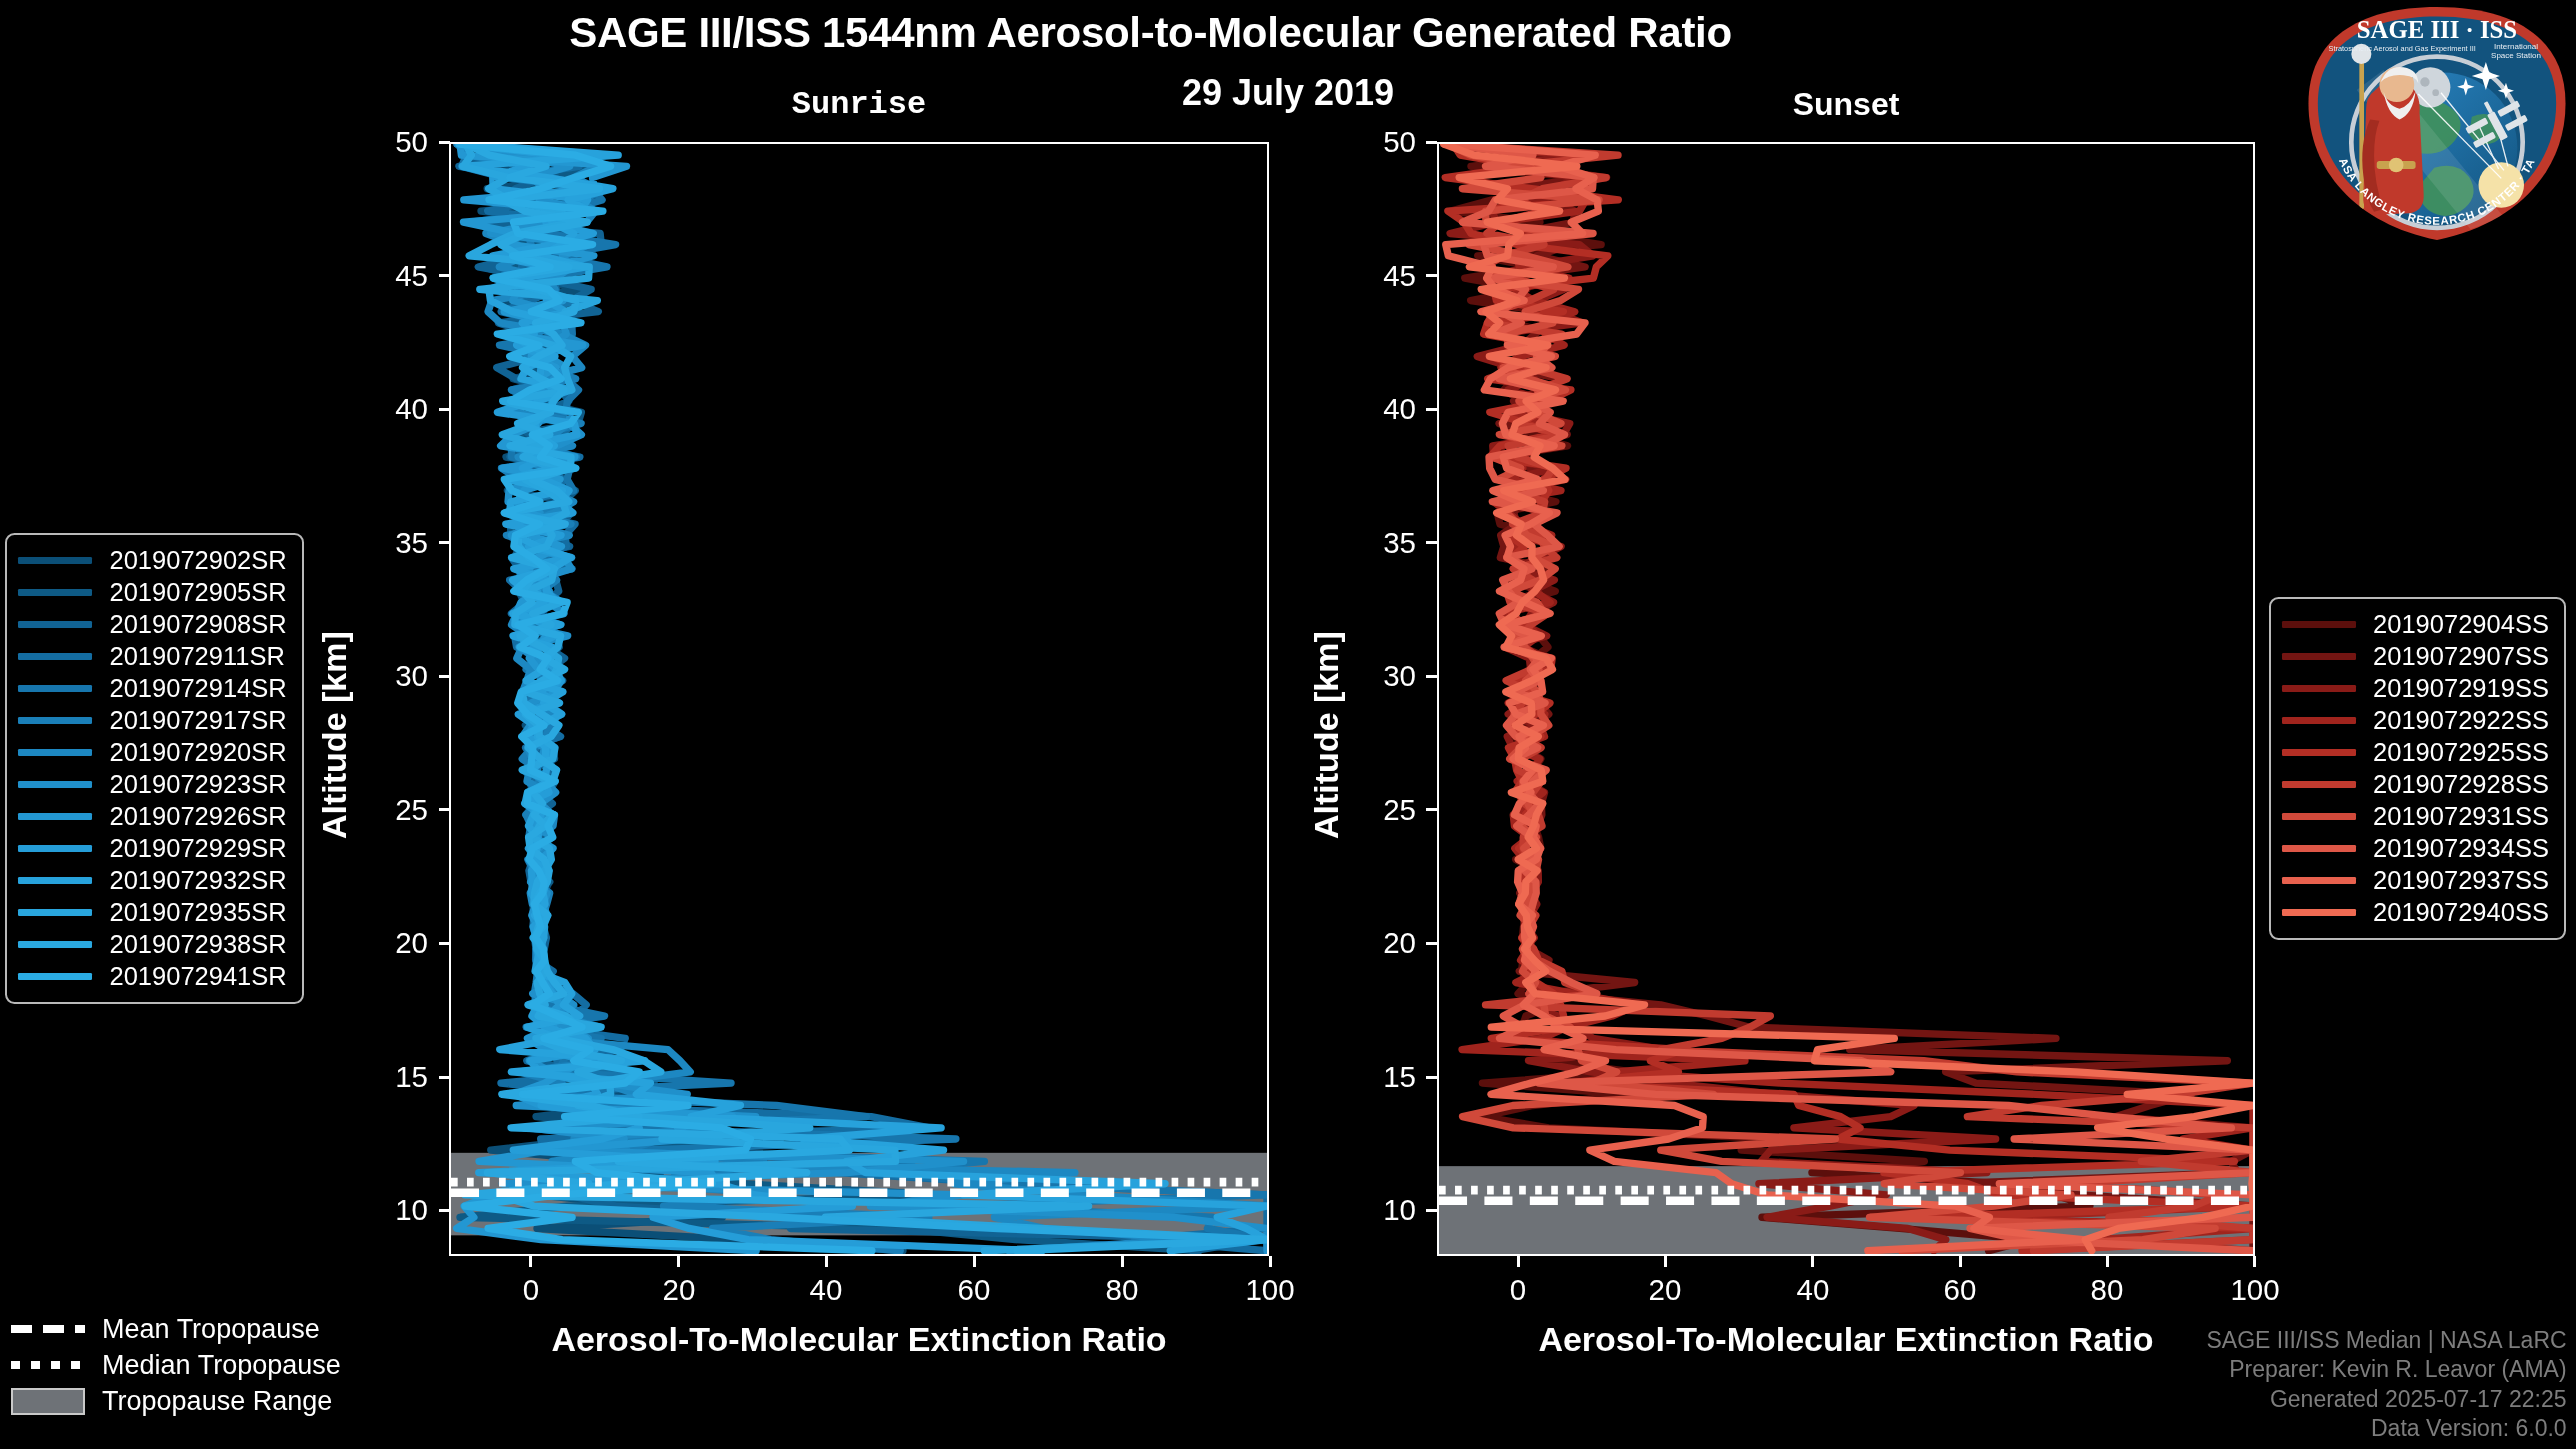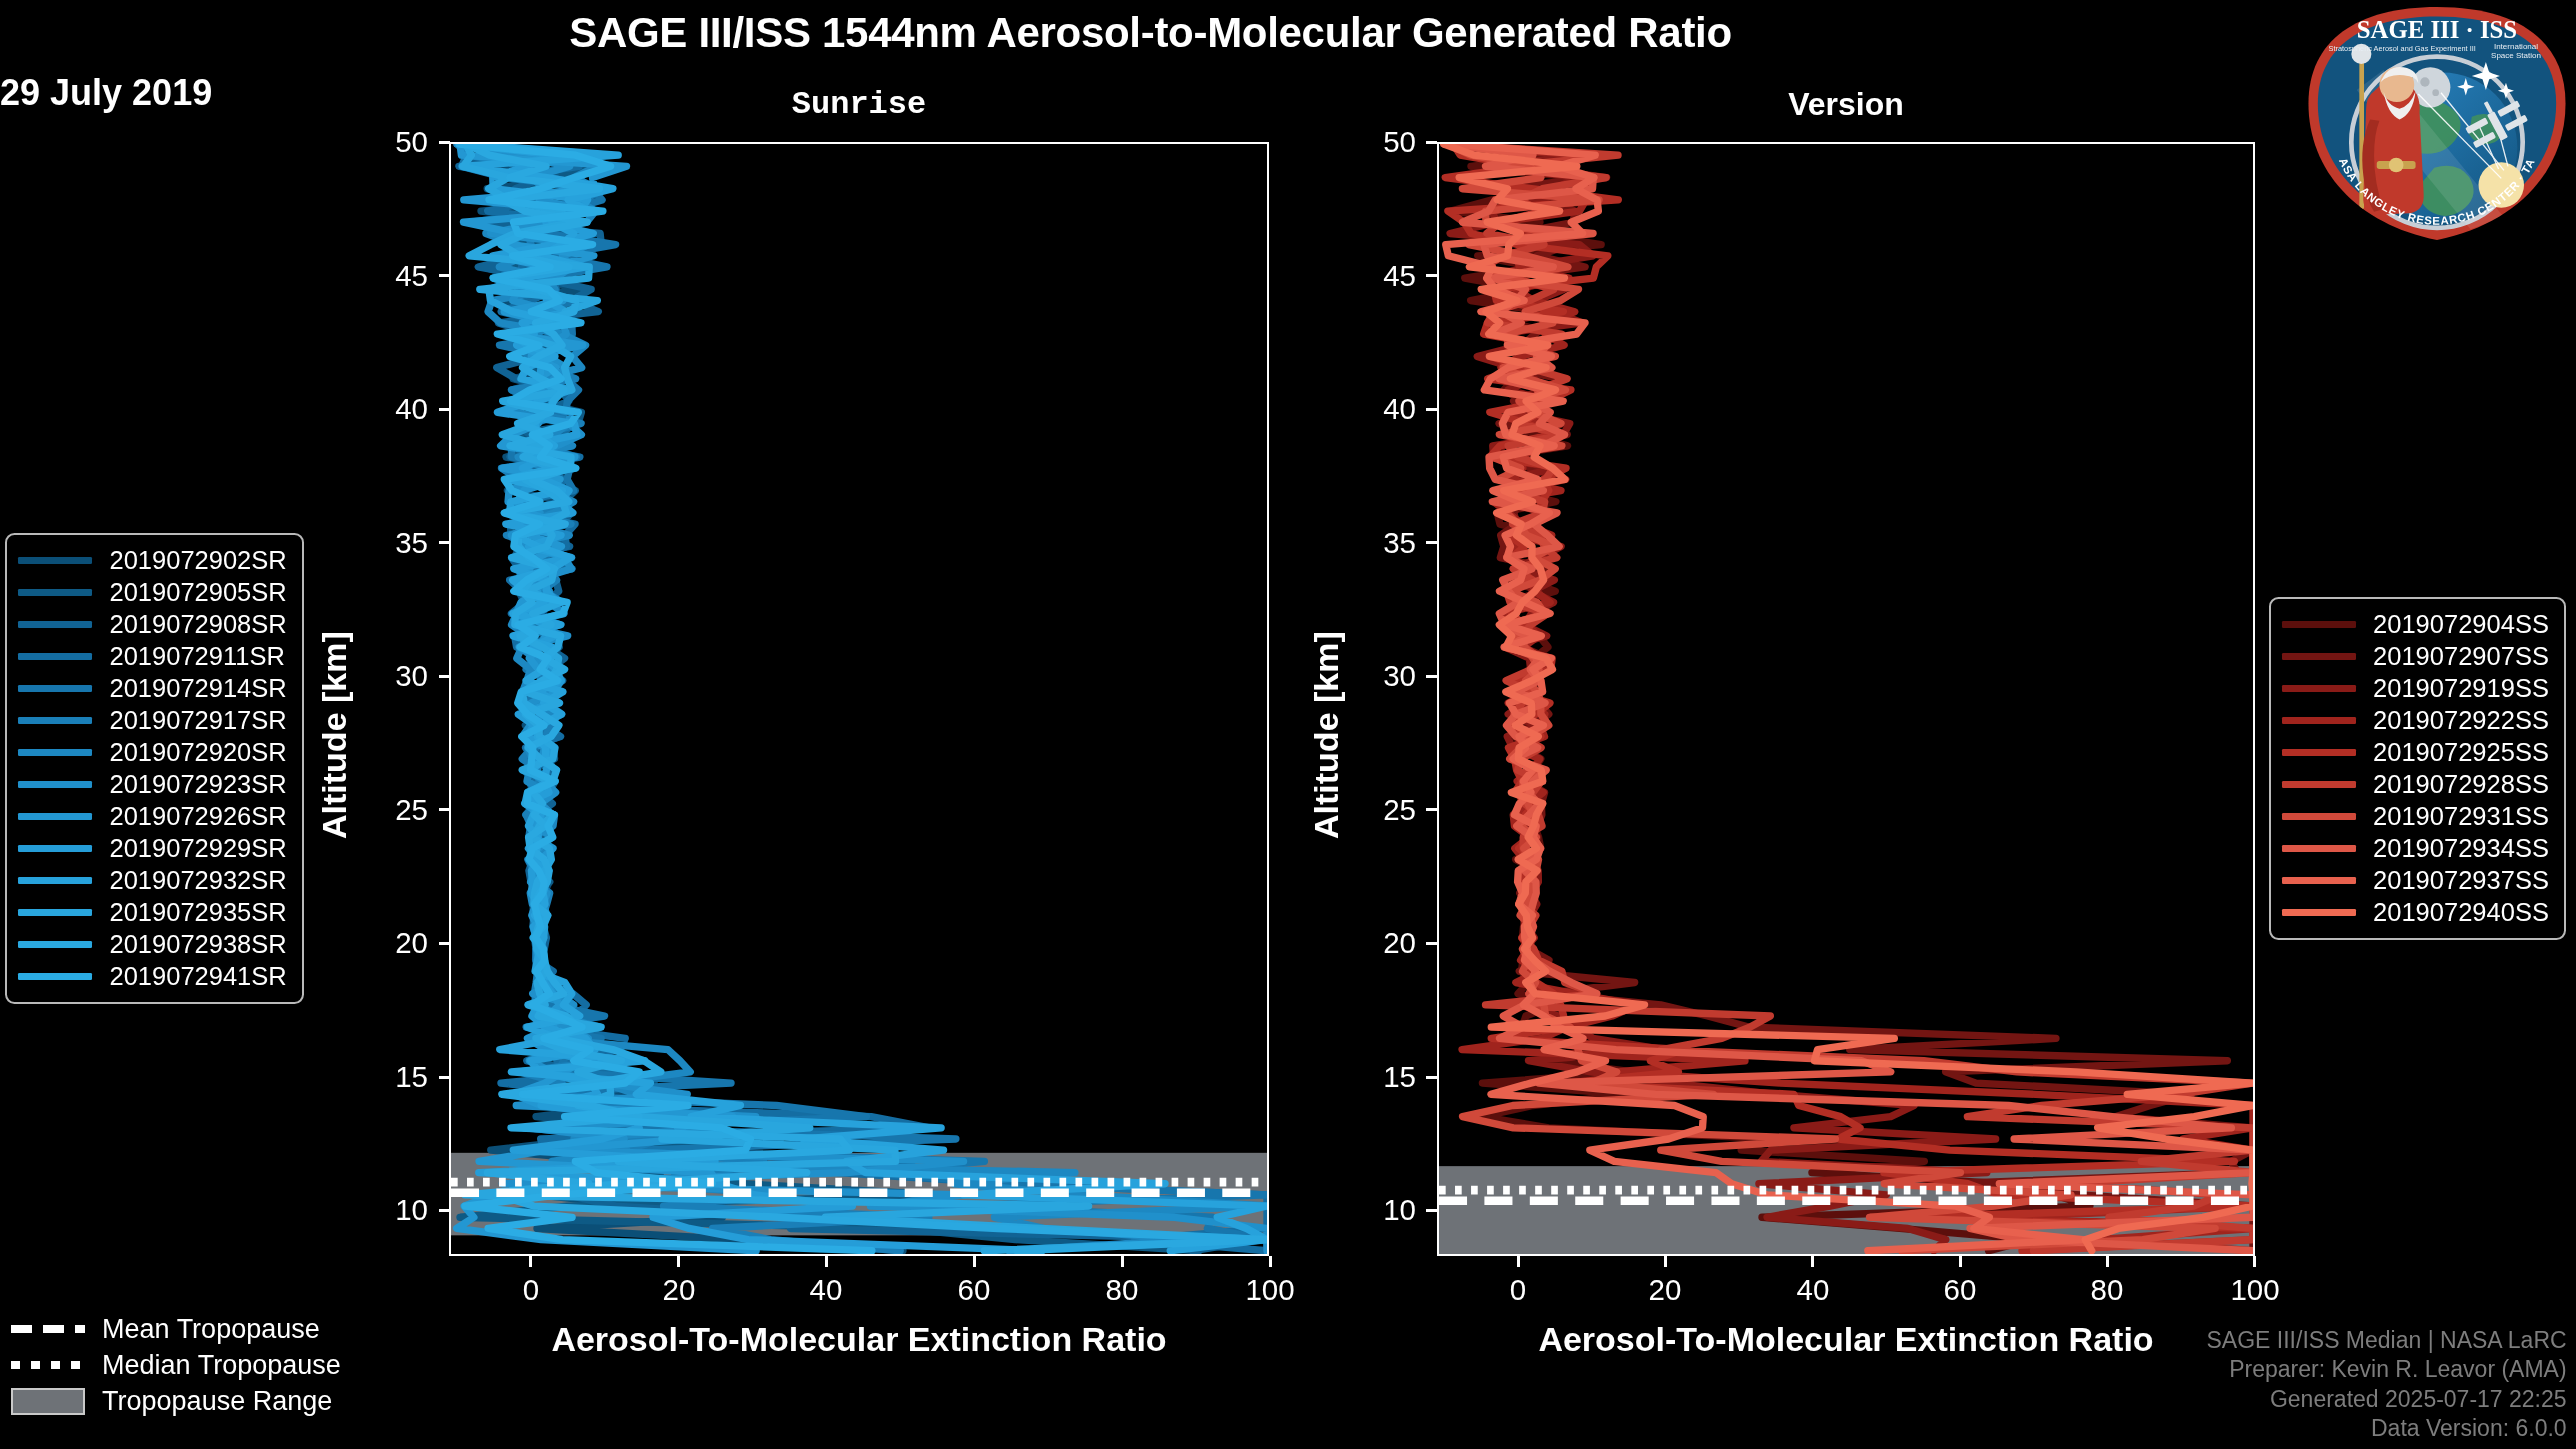--- a/index.html
+++ b/index.html
@@ -11,21 +11,21 @@
   .abs{position:absolute;}
 
   
   #main-title{
     left:0;top:9.4px;width:2301px;text-align:center;
     font-family:"Liberation Sans", sans-serif;
     font-weight:bold;font-size:42px;letter-spacing:-0.3px;color:#ffffff;
     white-space:nowrap;
   }
   #date-subtitle{
-    left:0;top:72px;width:2576px;
+    left:0;top:72px;width:2576px;text-align:center;
     font-family:"Liberation Sans", sans-serif;
     font-weight:bold;font-size:36px;color:#ffffff;
   }
   #sunrise-title{
     left:449px;top:86px;width:820px;text-align:center;
     font-family:Liberation Mono, monospace;
     font-weight:bold;font-size:32px;color:#ffffff;
   }
   #sunset-title{
     left:1437px;top:86px;width:818px;text-align:center;
@@ -106,21 +106,21 @@
 
   
   #logo{right:5.4px;top:2.7px;width:268px;height:241px;}
 </style>
 </head>
 <body>
 
 <div class="abs" id="main-title">SAGE III/ISS 1544nm Aerosol-to-Molecular Generated Ratio</div>
 <div class="abs" id="date-subtitle">29 July 2019</div>
 <div class="abs" id="sunrise-title">Sunrise</div>
-<div class="abs" id="sunset-title">Version</div>
+<div class="abs" id="sunset-title">Sunset</div>
 
 <div class="abs" id="logo">
   <svg viewBox="0 0 400 360" width="268" height="241">
     <defs>
       <clipPath id="patchClip">
         <path d="M200 6 C320 6 392 56 392 150 C392 250 320 330 200 354 C80 330 8 250 8 150 C8 56 80 6 200 6 Z"></path>
       </clipPath>
       <linearGradient id="oceanG" x1="0" y1="0" x2="1" y2="1">
         <stop offset="0%" stop-color="#2a86c4"></stop>
           <stop offset="100%" stop-color="#12537e"></stop>

